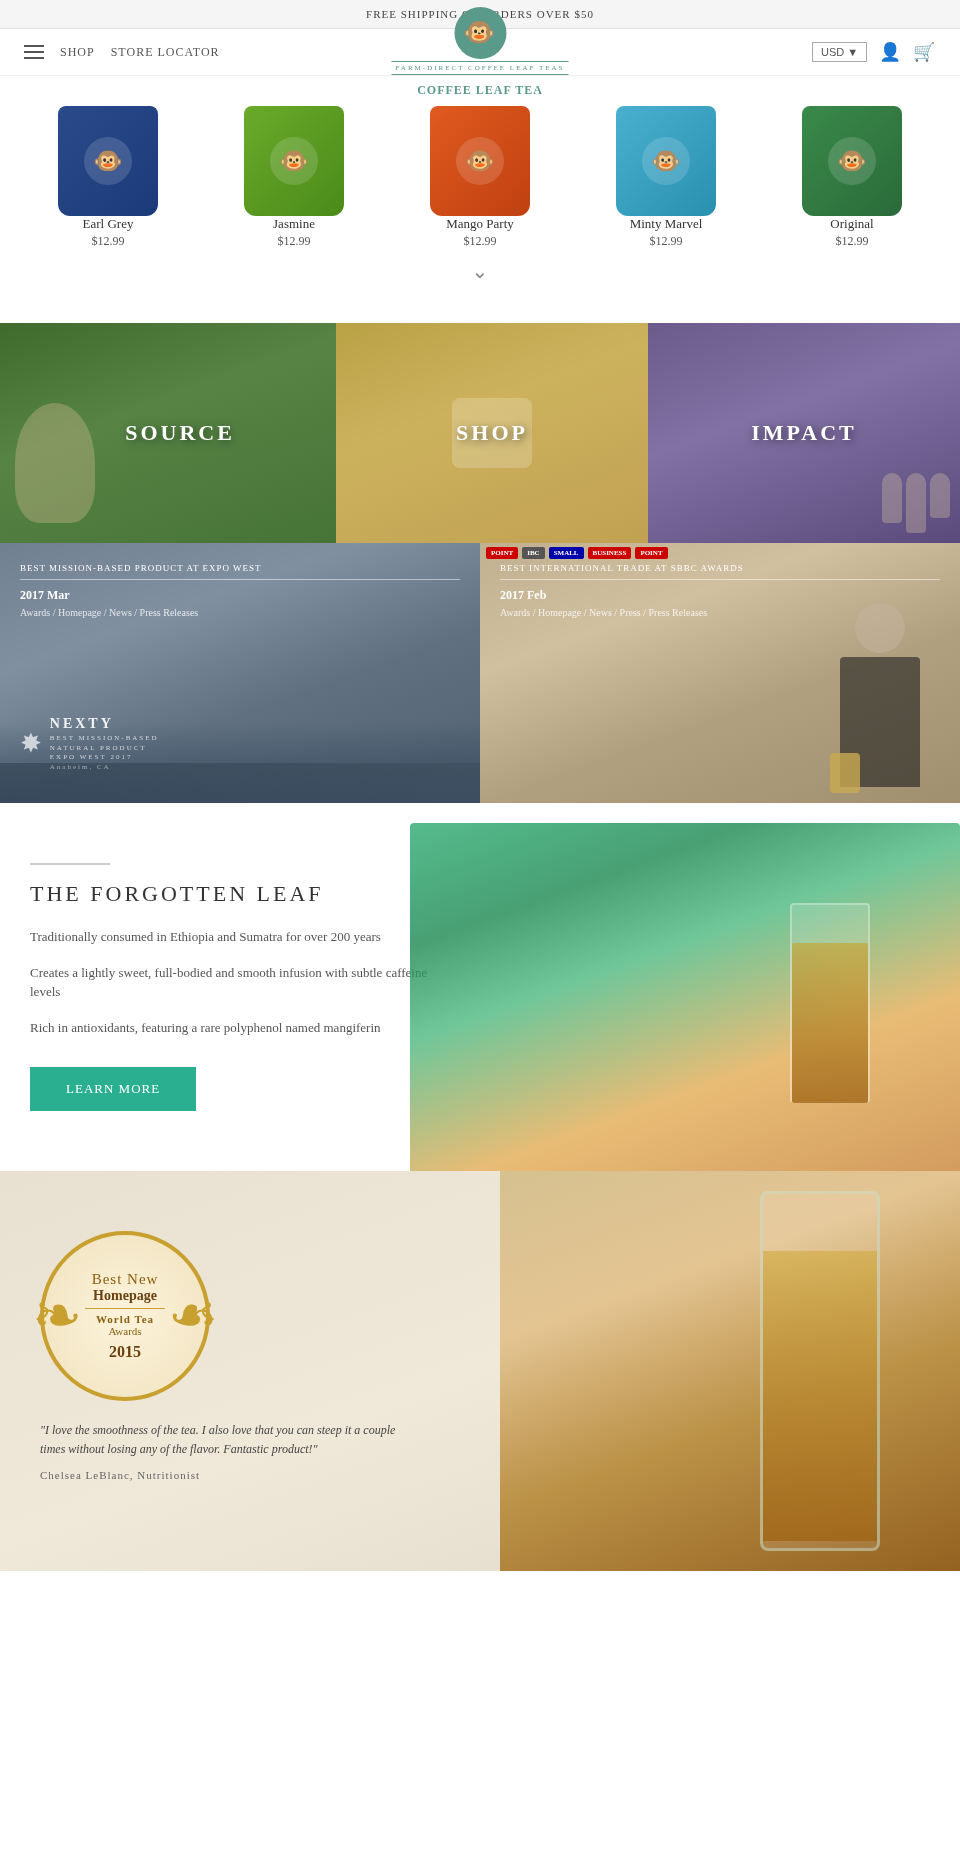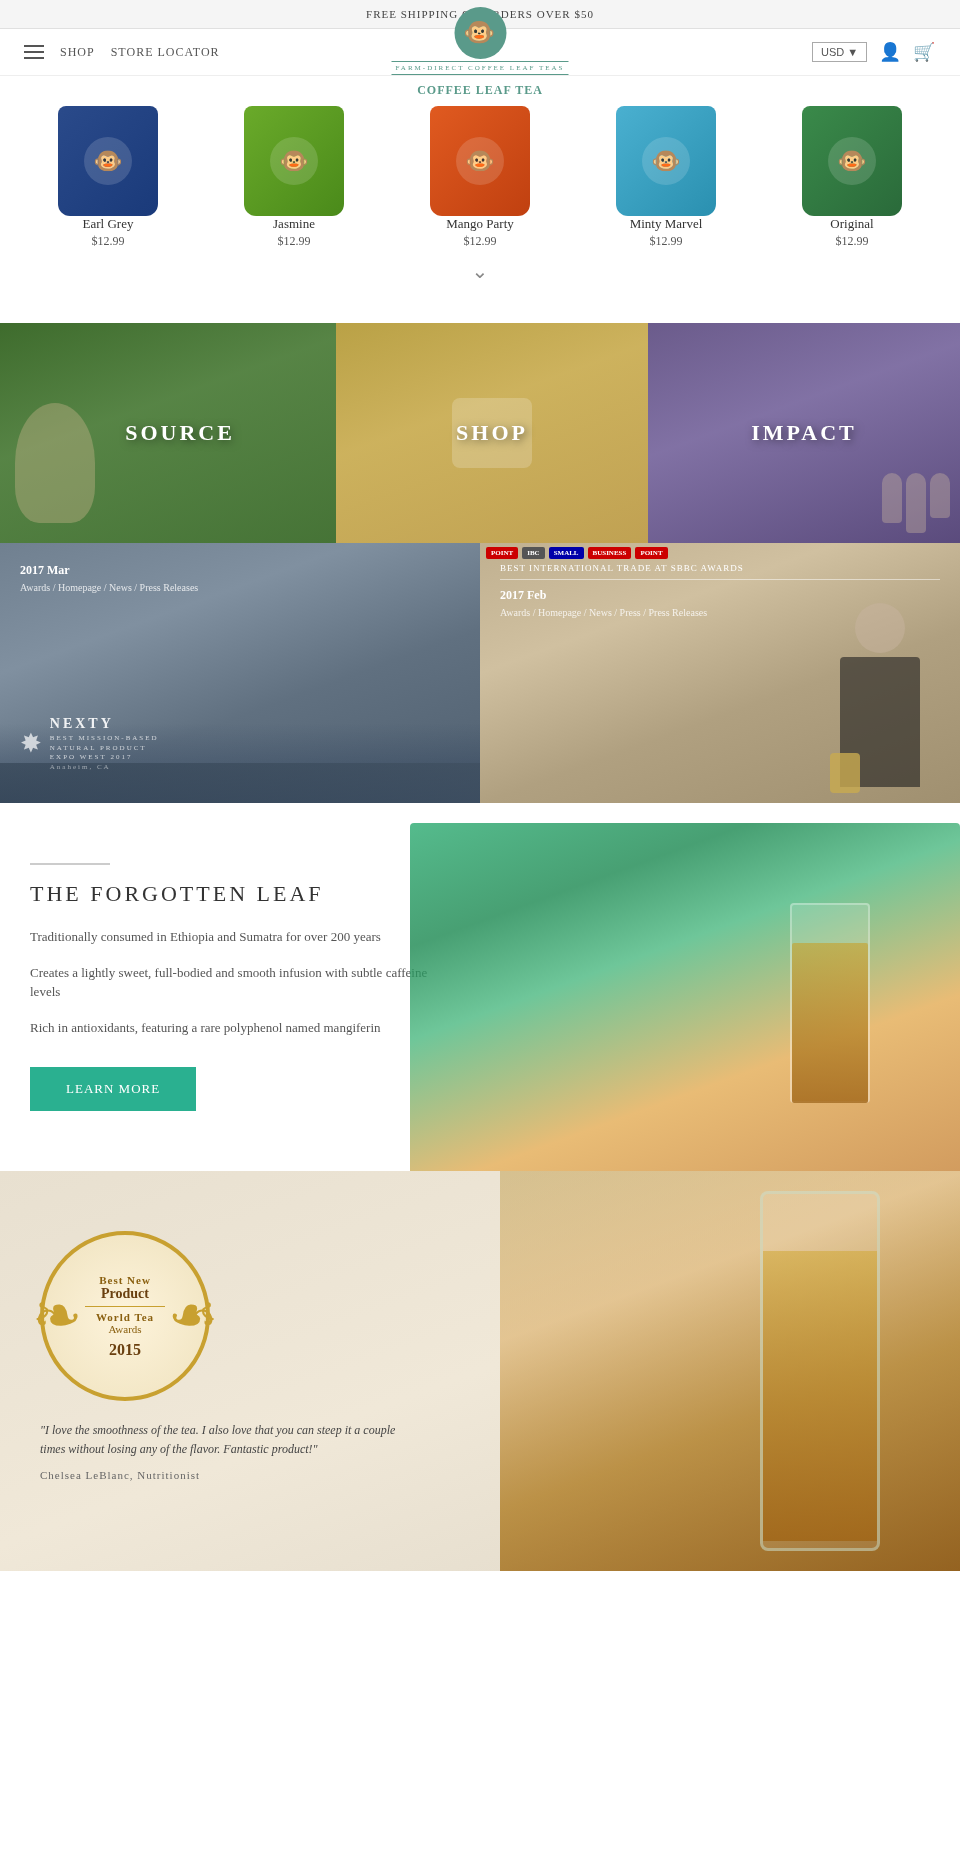--- a/index.html
+++ b/index.html
@@ -323,21 +323,21 @@
       color: #c8a030;
       font-size: 60px;
       line-height: 1;
     }
     .wreath-left { left: -12px; }
     .wreath-right { right: -12px; transform: translateY(-50%) scaleX(-1); }
     .award-text-center {
       text-align: center;
       z-index: 2;
     }
-    .award-line1 { font-size: 11px; color: #8a6010; font-weight: bold; letter-spacing: 1px; text-align: center; }
+    .award-line1 { font-size: 15px; color: #8a6010; font-weight: normal; letter-spacing: 1px; text-align: center; }
     .award-line2 { font-size: 14px; color: #6a4010; font-weight: bold; }
     .award-line3 { font-size: 11px; color: #8a6010; font-weight: bold; letter-spacing: 1px; }
     .award-line4 { font-size: 11px; color: #8a6010; }
     .award-line5 { font-size: 16px; color: #6a4010; font-weight: bold; margin-top: 6px; }
     .testimonial {
       max-width: 360px;
     }
     .testimonial-quote {
       font-size: 12px;
       color: #444;
@@ -462,20 +462,21 @@
       <div style="width:20px;height:45px;background:rgba(200,180,160,0.4);border-radius:10px 10px 4px 4px;"></div>
     </div>
     <span class="panel-label" style="position:relative;z-index:2;">IMPACT</span>
   </div>
 </div>
 
 <div class="awards-section">
   <div class="award-panel award-left">
     <div style="position:absolute;top:0;left:0;right:0;bottom:0;background:linear-gradient(160deg,#708090 0%,#8090a0 30%,#607080 60%,#506070 100%);"></div>
     <div style="position:relative;z-index:2;">
+      <div class="award-badge">BEST MISSION-BASED PRODUCT AT EXPO WEST</div>
       <div class="award-date">2017 Mar</div>
       <div class="award-links">Awards / Homepage / News / Press Releases</div>
     </div>
     <div class="nexty-logo">
 
       <div style="position:relative;z-index:2;">
         <div style="color:rgba(255,255,255,0.7);font-size:26px;line-height:1;">✸</div>
       </div>
       <div style="position:relative;z-index:2;">
         <div class="nexty-text">
@@ -544,21 +545,21 @@
   <div style="position:absolute;right:80px;top:20px;width:120px;height:360px;background:rgba(255,255,255,0.1);border-radius:8px;border:3px solid rgba(200,220,200,0.5);z-index:2;"></div>
   <div style="position:absolute;right:83px;top:80px;width:114px;height:290px;background:linear-gradient(180deg,rgba(210,170,60,0.6),rgba(160,100,20,0.8));z-index:2;"></div>
 
   <div style="position:relative;z-index:3;">
     <div class="award-badge-circle">
       <div class="award-wreath">
         <span class="wreath-left">❧</span>
         <span class="wreath-right">❧</span>
         <div class="award-text-center">
           <div class="award-line1">Best New</div>
-          <div class="award-line2">Product</div>
+          <div class="award-line2">Homepage</div>
           <div style="width:80px;height:1px;background:#c8a030;margin:4px auto;"></div>
           <div class="award-line3">World Tea</div>
           <div class="award-line4">Awards</div>
           <div class="award-line5">2015</div>
         </div>
       </div>
     </div>
 
     <div class="testimonial">
       <p class="testimonial-quote">"I love the smoothness of the tea. I also love that you can steep it a couple times without losing any of the flavor. Fantastic product!"</p>

